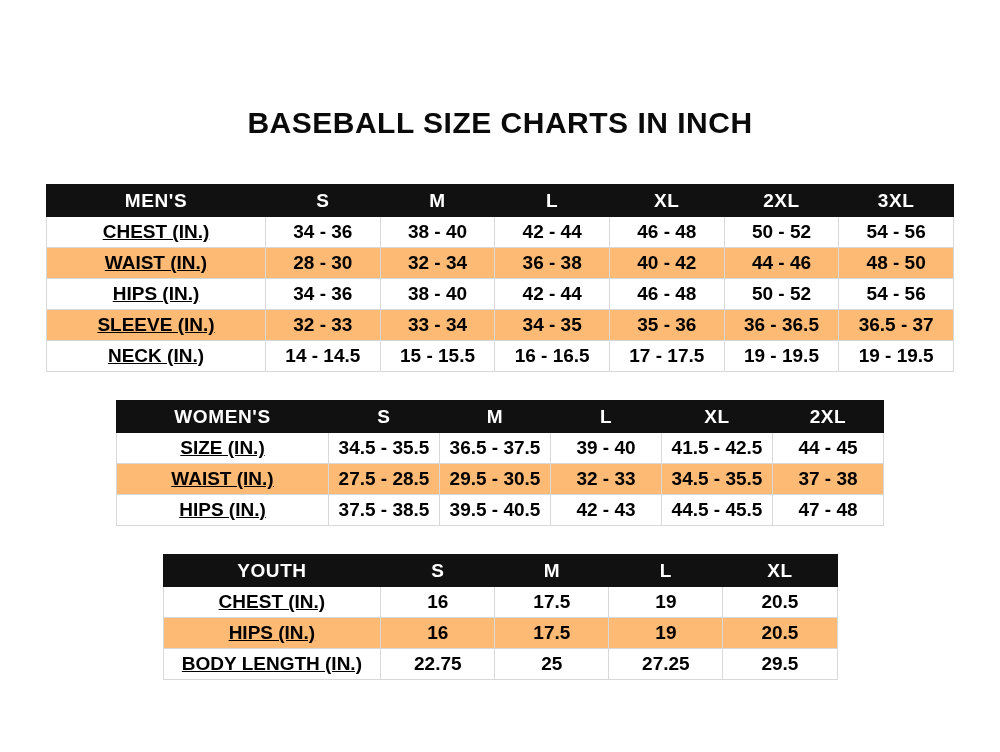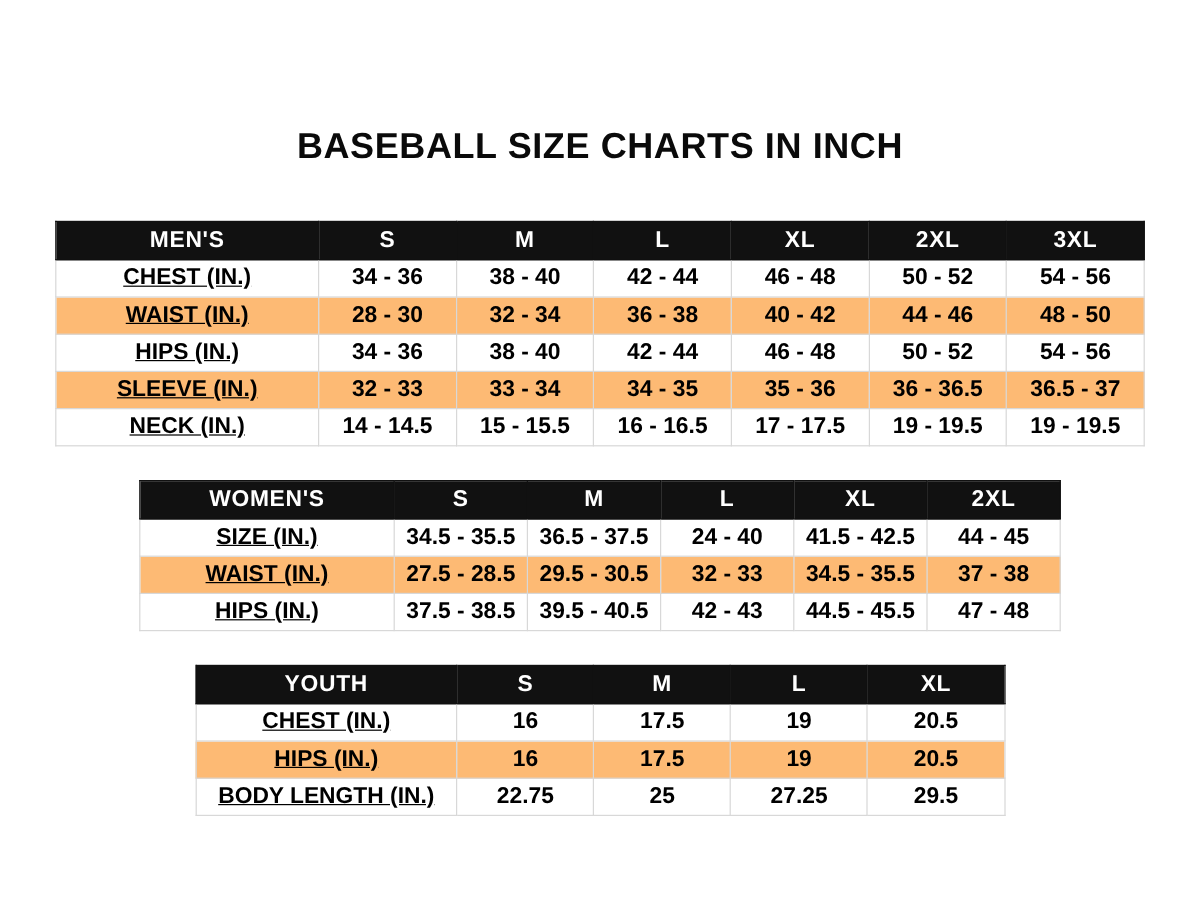--- a/index.html
+++ b/index.html
@@ -182,21 +182,21 @@
             <th>L</th>
             <th>XL</th>
             <th>2XL</th>
           </tr>
         </thead>
         <tbody>
           <tr>
             <td class="rowlabel">SIZE (IN.)</td>
             <td>34.5 - 35.5</td>
             <td>36.5 - 37.5</td>
-            <td>24 - 40</td>
+            <td>39 - 40</td>
             <td>41.5 - 42.5</td>
             <td>44 - 45</td>
           </tr>
           <tr class="alt">
             <td class="rowlabel">WAIST (IN.)</td>
             <td>27.5 - 28.5</td>
             <td>29.5 - 30.5</td>
             <td>32 - 33</td>
             <td>34.5 - 35.5</td>
             <td>37 - 38</td>

